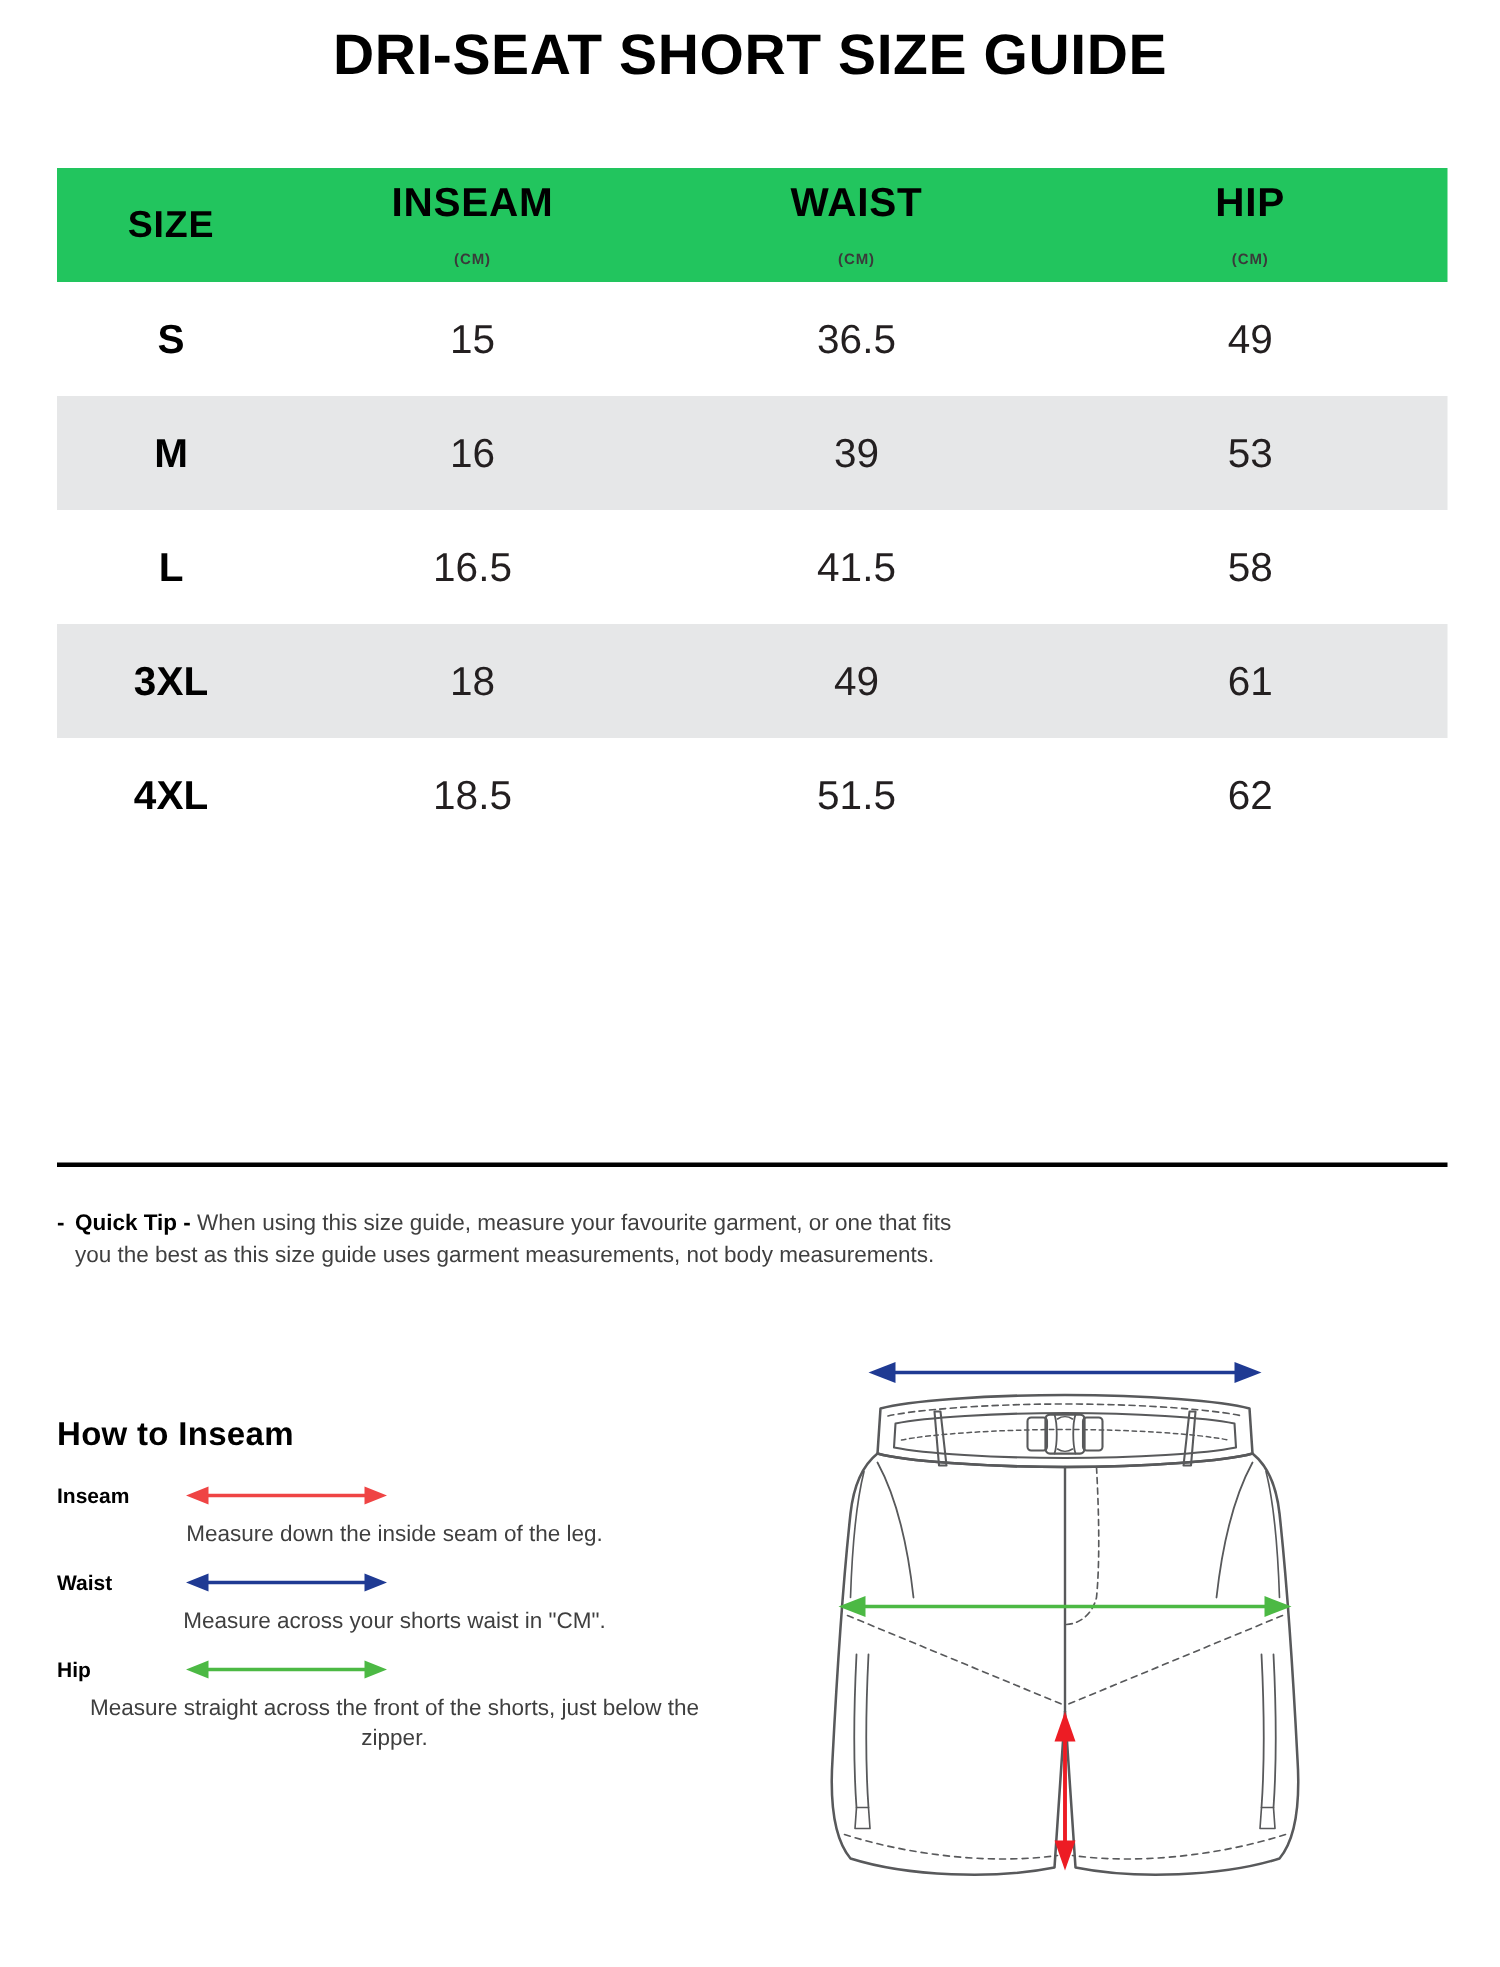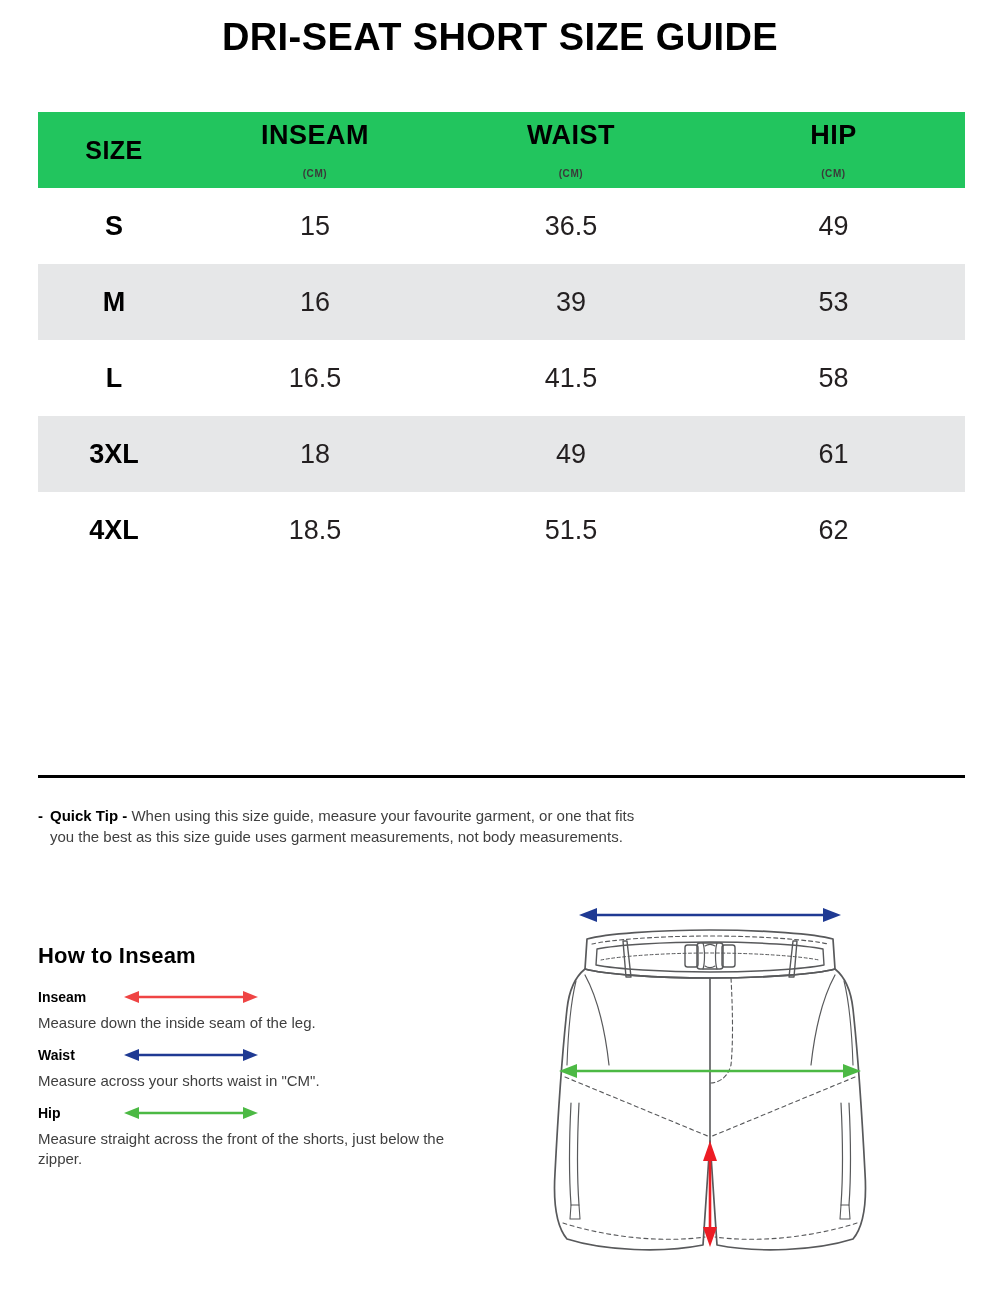--- a/index.html
+++ b/index.html
@@ -155,20 +155,21 @@
     flex: 0 0 86px;
   }
   .measure-arrow { flex: 0 0 134px; height: 16px; }
   .measure-desc {
     font-size: 15px;
     font-weight: 300;
     color: #3f3f3f;
     line-height: 1.28;
     margin-top: 5px;
     margin-bottom: 12px;
+    text-align: center;
   }
 
   
   .diagram {
     position: absolute;
     left: 545px;
     top: 905px;
     width: 330px;
     height: 370px;
   }

